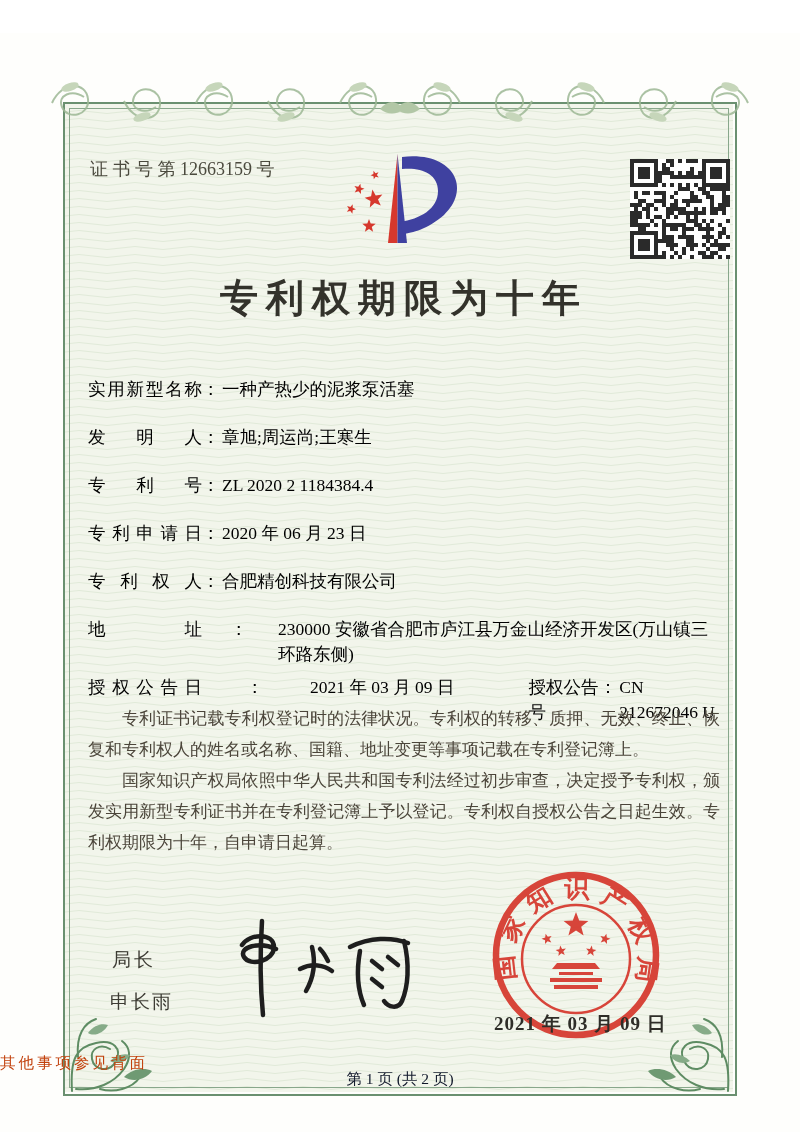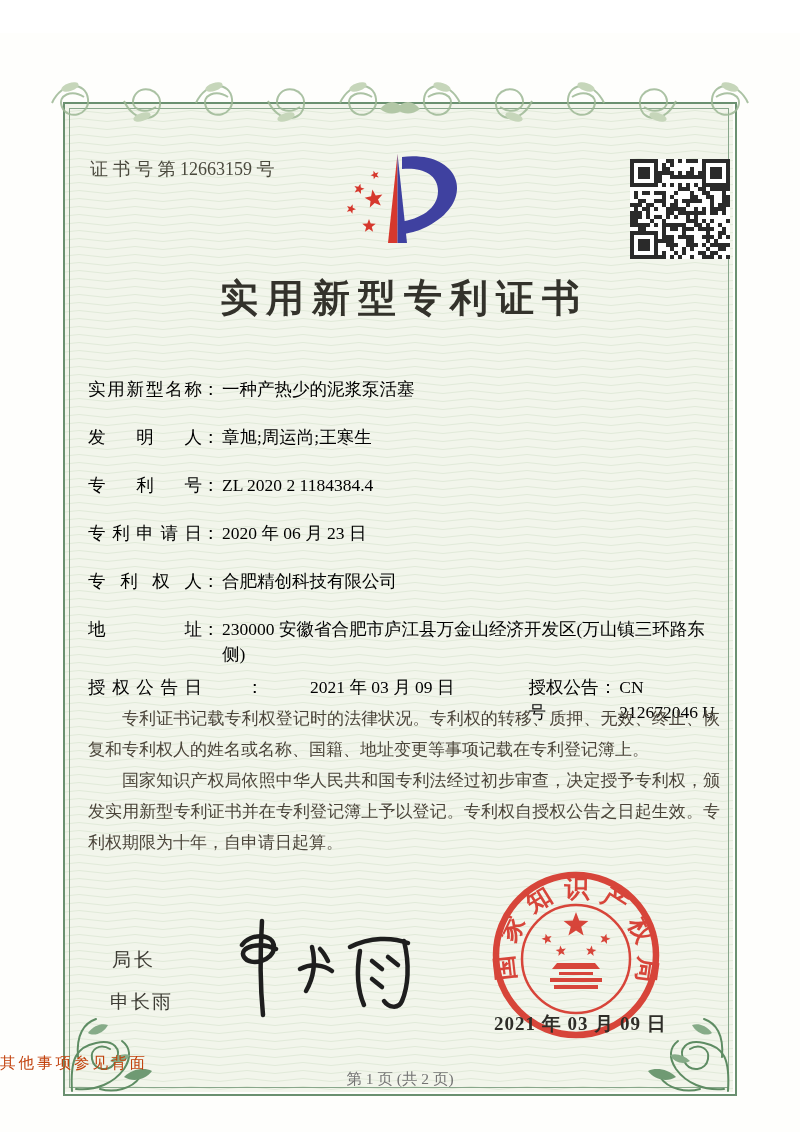--- a/index.html
+++ b/index.html
@@ -18,36 +18,36 @@
   .cert-no{position:absolute;left:90px;top:124px;font-size:18px;color:#4b4a3e;}
   .logo{position:absolute;left:326px;top:112px;}
   .qr{position:absolute;left:630px;top:126px;background:#ffffff;}
   .title{position:absolute;left:0;top:240px;width:100%;text-align:center;font-size:38px;
          font-weight:700;letter-spacing:8px;text-indent:8px;color:#33322b;}
   .fields{position:absolute;left:88px;top:344px;width:632px;font-size:17.5px;color:#000000;}
   .row{display:flex;margin-bottom:23px;line-height:25px;}
   .lbl{width:114px;flex:none;text-align:justify;text-align-last:justify;}
   .colon{width:20px;flex:none;}
   .val{flex:1;}
-  .row-address{margin-bottom:8px;}
+  .row-address{margin-bottom:8px;gap:28px;}
   .row-address .val{max-width:500px;}
   .row-grant{margin-bottom:0;gap:44px;}
   .row-grant .val{flex:none;}
   .grant-right{display:flex;margin-left:30px;}
   .paras{position:absolute;left:88px;top:670px;width:632px;font-size:17px;line-height:31px;
          color:#4b453a;text-align:justify;}
   .paras p{margin:0;text-indent:2em;}
   .officer-title{position:absolute;left:112px;top:914px;font-size:19px;letter-spacing:3px;color:#3c3b33;}
   .officer-name{position:absolute;left:110px;top:956px;font-size:19px;letter-spacing:2px;color:#3c3b33;}
   .signature{position:absolute;left:216px;top:880px;}
   .seal{position:absolute;left:480px;top:826px;opacity:.93;}
   .seal-date{position:absolute;left:494px;top:978px;font-size:19px;font-weight:600;
              letter-spacing:1px;color:#2e2d28;}
   .footer-page{position:absolute;left:0;top:1036px;width:100%;text-align:center;
-               font-size:15.5px;color:#737373;}
+               font-size:15.5px;color:#0f172a;}
   .back-note{position:absolute;left:0;top:1020px;width:100%;text-align:left;
              font-size:15.5px;letter-spacing:3px;color:#c2410c;}
 </style>
 </head>
 <body>
 
 <div class="page">
 
   <div class="inner-bg"></div>
   <svg id="waves" width="668" height="988" viewBox="0 0 668 988">
@@ -574,21 +574,21 @@
         <rect x="48" y="96" width="4" height="4"></rect>
         <rect x="60" y="96" width="4" height="4"></rect>
         <rect x="72" y="96" width="4" height="4"></rect>
         <rect x="76" y="96" width="4" height="4"></rect>
         <rect x="80" y="96" width="4" height="4"></rect>
         <rect x="88" y="96" width="4" height="4"></rect>
         <rect x="96" y="96" width="4" height="4"></rect>
       </g>
   </svg>
 
-  <div class="title">实用新型专利证书</div>
+  <div class="title">专利权期限为十年</div>
 
   <div class="fields">
     <div class="row">
       <span class="lbl">实用新型名称</span>
       <span class="colon">：</span>
       <span class="val">一种产热少的泥浆泵活塞</span>
     </div>
     <div class="row">
       <span class="lbl">发明人</span>
       <span class="colon">：</span>

